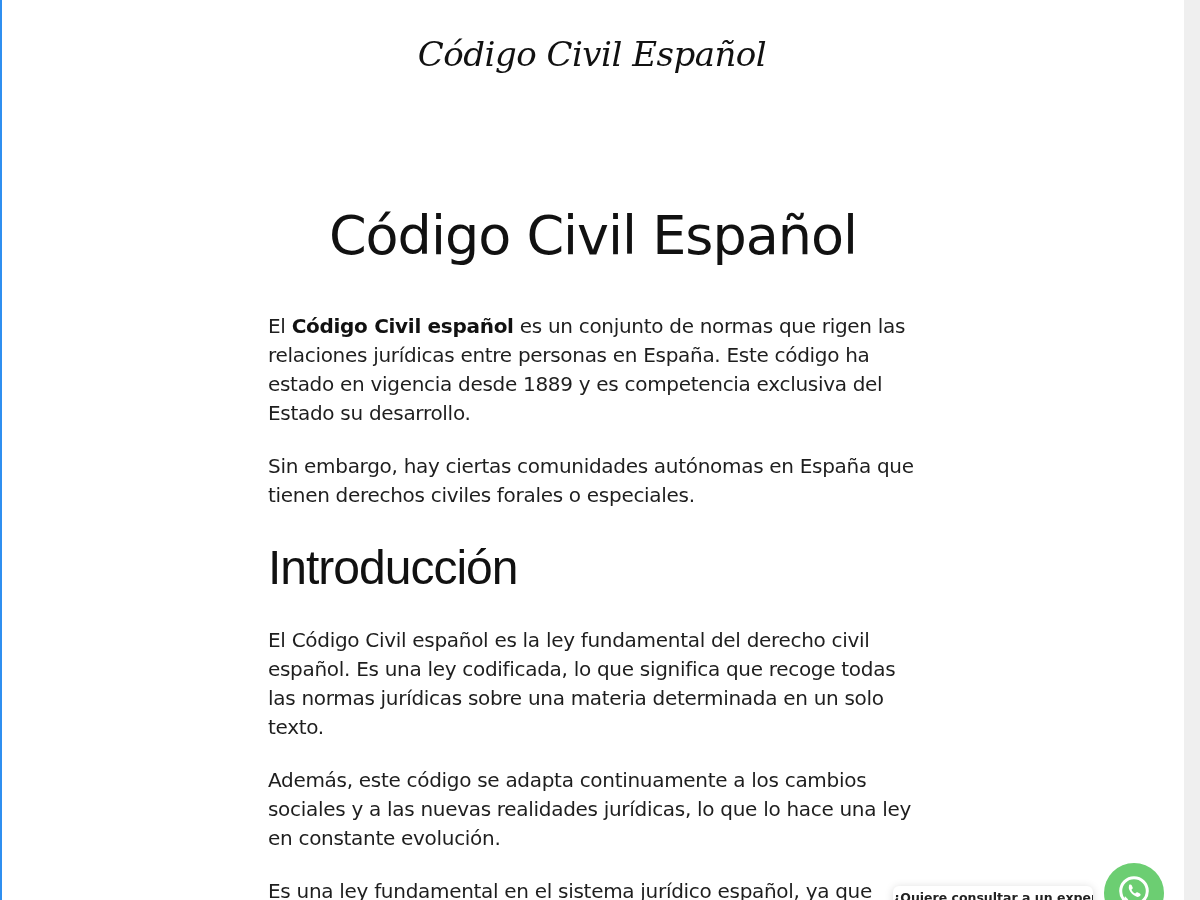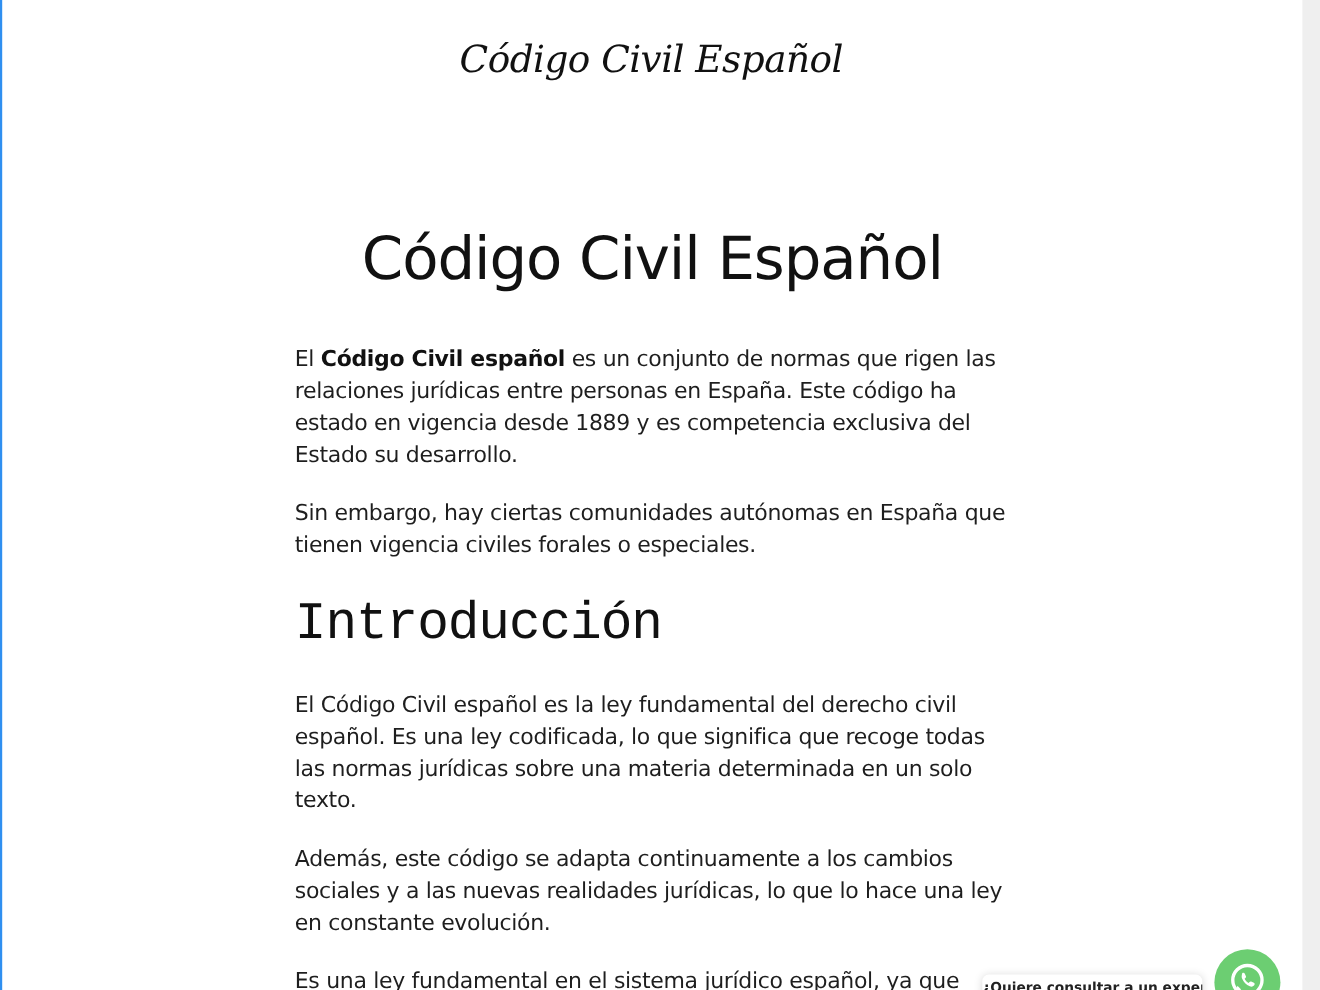--- a/index.html
+++ b/index.html
@@ -63,21 +63,21 @@
       line-height: 29px;
       margin: 0 0 24px 0;
       color: #1e1e1e;
       letter-spacing: -0.3px;
     }
     .content p strong {
       font-weight: bold;
       color: #111;
     }
     .section-title {
-      font-family: Liberation Mono, monospace;
+      font-family: Liberation Sans, sans-serif;
       font-weight: normal;
       font-size: 48px;
       line-height: 60px;
       margin: 28px 0 28px 0;
       color: #111;
       letter-spacing: -1px;
     }
     .wa-tooltip {
       position: absolute;
       left: 893px;
@@ -123,21 +123,21 @@
 
 <header class="site-header">
   <a class="site-title">Código Civil Español</a>
 </header>
 
 <main class="content">
   <h1 class="page-title">Código Civil Español</h1>
 
   <p><span>El </span><strong>Código Civil español</strong><span> es un conjunto de normas que rigen las relaciones jurídicas entre personas en España. Este código ha estado en vigencia desde 1889 y es competencia exclusiva del Estado su desarrollo.</span></p>
 
-  <p>Sin embargo, hay ciertas comunidades autónomas en España que tienen vigencia civiles forales o especiales.</p>
+  <p>Sin embargo, hay ciertas comunidades autónomas en España que tienen derechos civiles forales o especiales.</p>
 
   <h2 class="section-title">Introducción</h2>
 
   <p>El Código Civil español es la ley fundamental del derecho civil español. Es una ley codificada, lo que significa que recoge todas las normas jurídicas sobre una materia determinada en un solo texto.</p>
   <p>Además, este código se adapta continuamente a los cambios sociales y a las nuevas realidades jurídicas, lo que lo hace una ley en constante evolución.</p>
   <p>Es una ley fundamental en el sistema jurídico español, ya que establece las bases de las relaciones jurídicas regula las relaciones jurídicas entre las personas, tanto físicas como jurídicas.</p>
 </main>
 
 <div class="wa-tooltip">¿Quiere consultar a un experto?</div>
 

